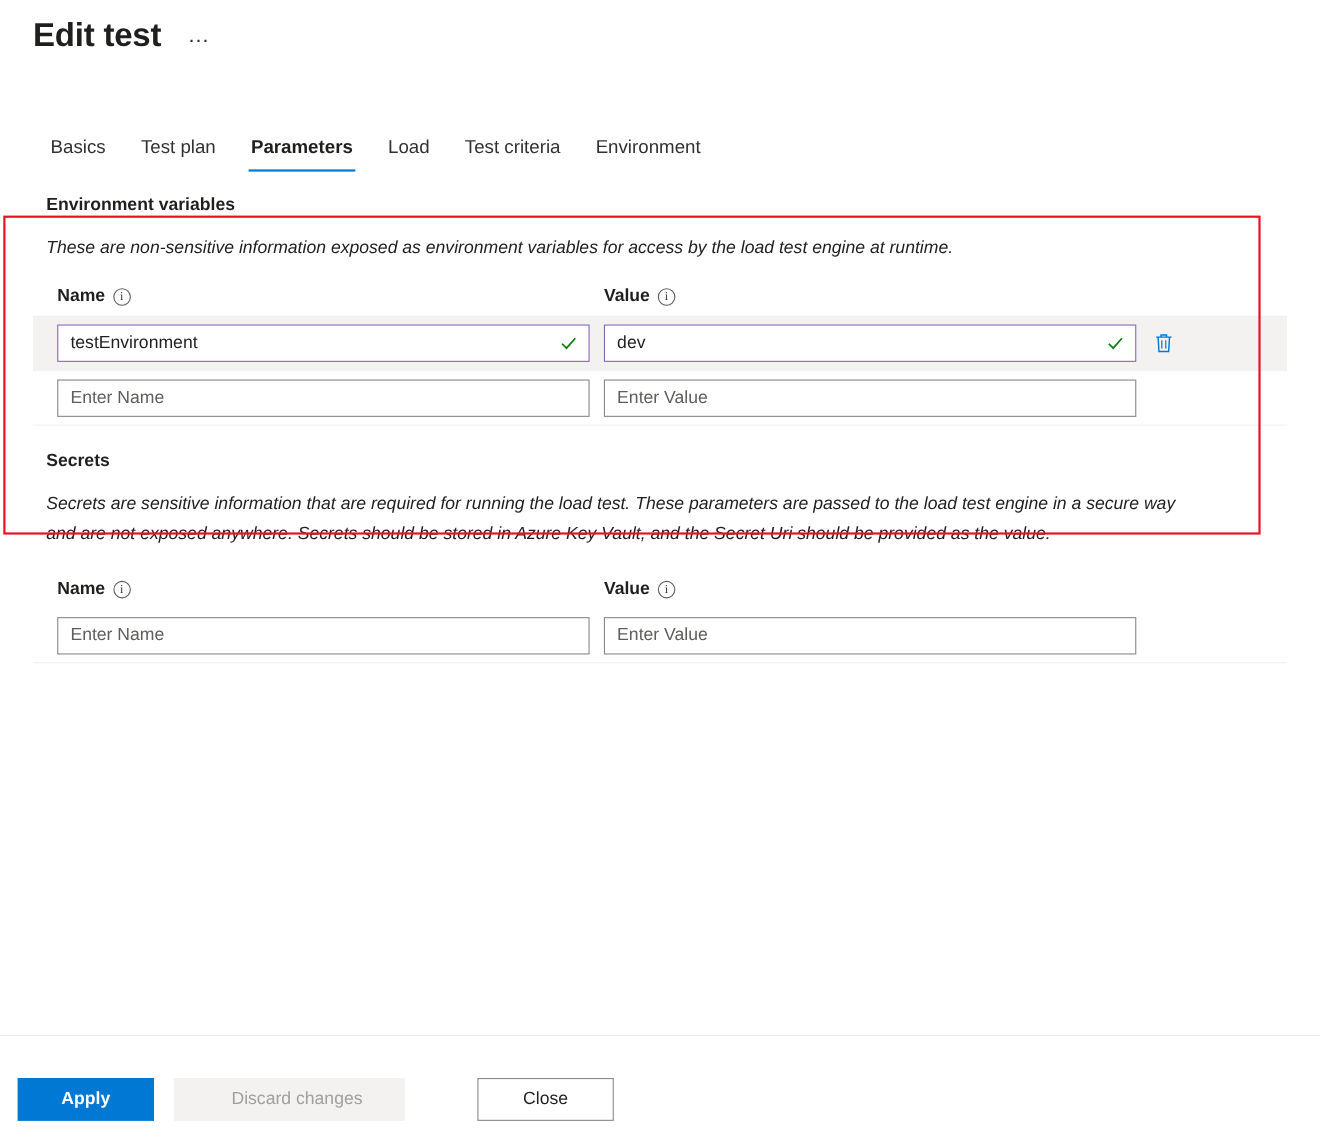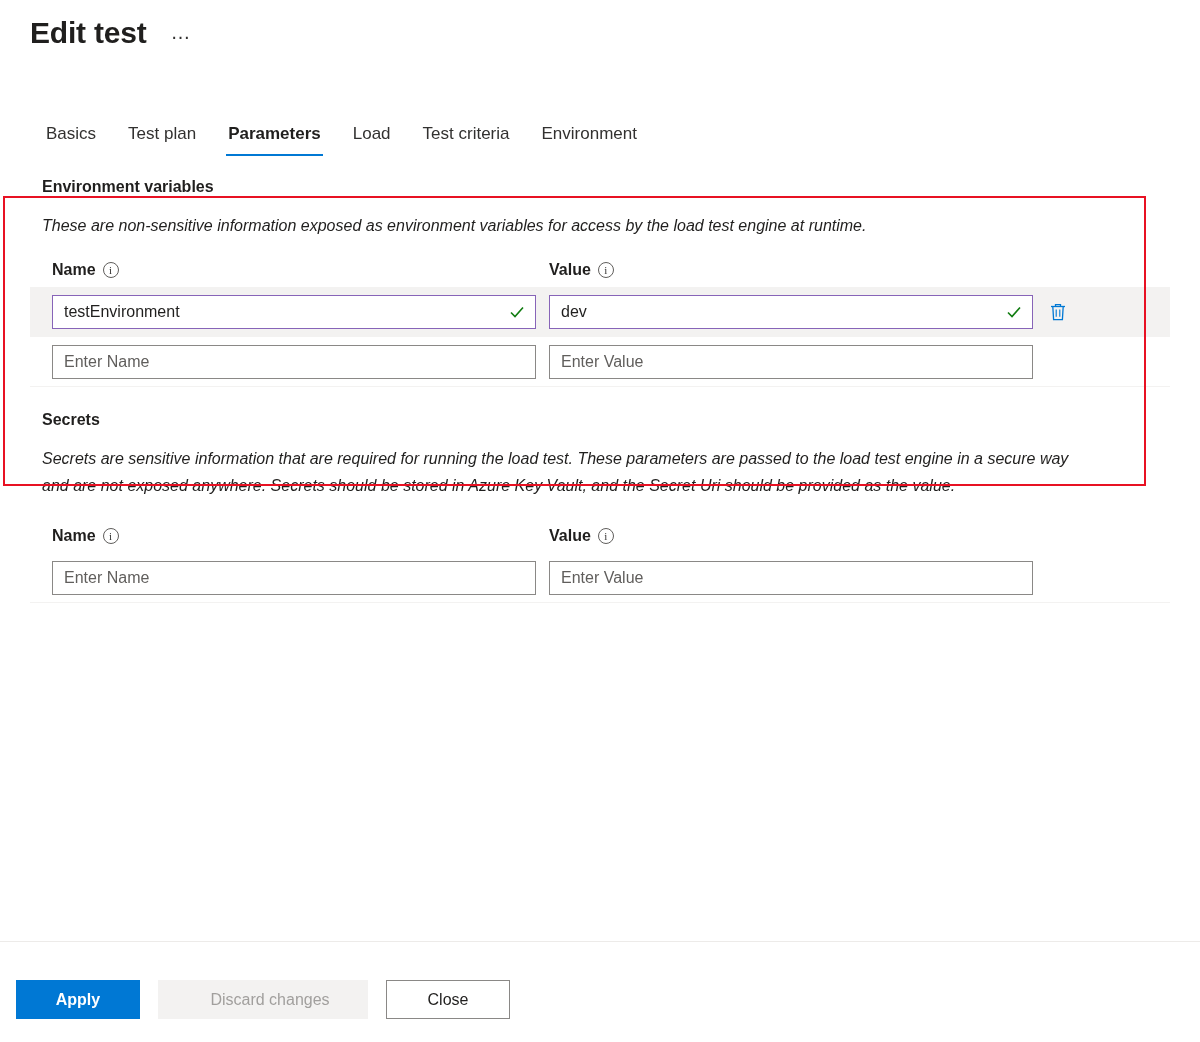--- a/index.html
+++ b/index.html
@@ -234,20 +234,21 @@
     background: #f3f2f1;
     color: #a19f9d;
     min-width: 210px;
     cursor: default;
     padding-left: 32px;
   }
   .btn-default {
     border: 1px solid #8a8886;
     color: #201f1e;
     min-width: 124px;
+    margin-left: 48px;
   }
 </style>
 </head>
 <body>
 
 <div class="page">
 
   <div class="header">
     <div class="page-title">Edit test</div>
     <div class="ellipsis-btn">…</div>

